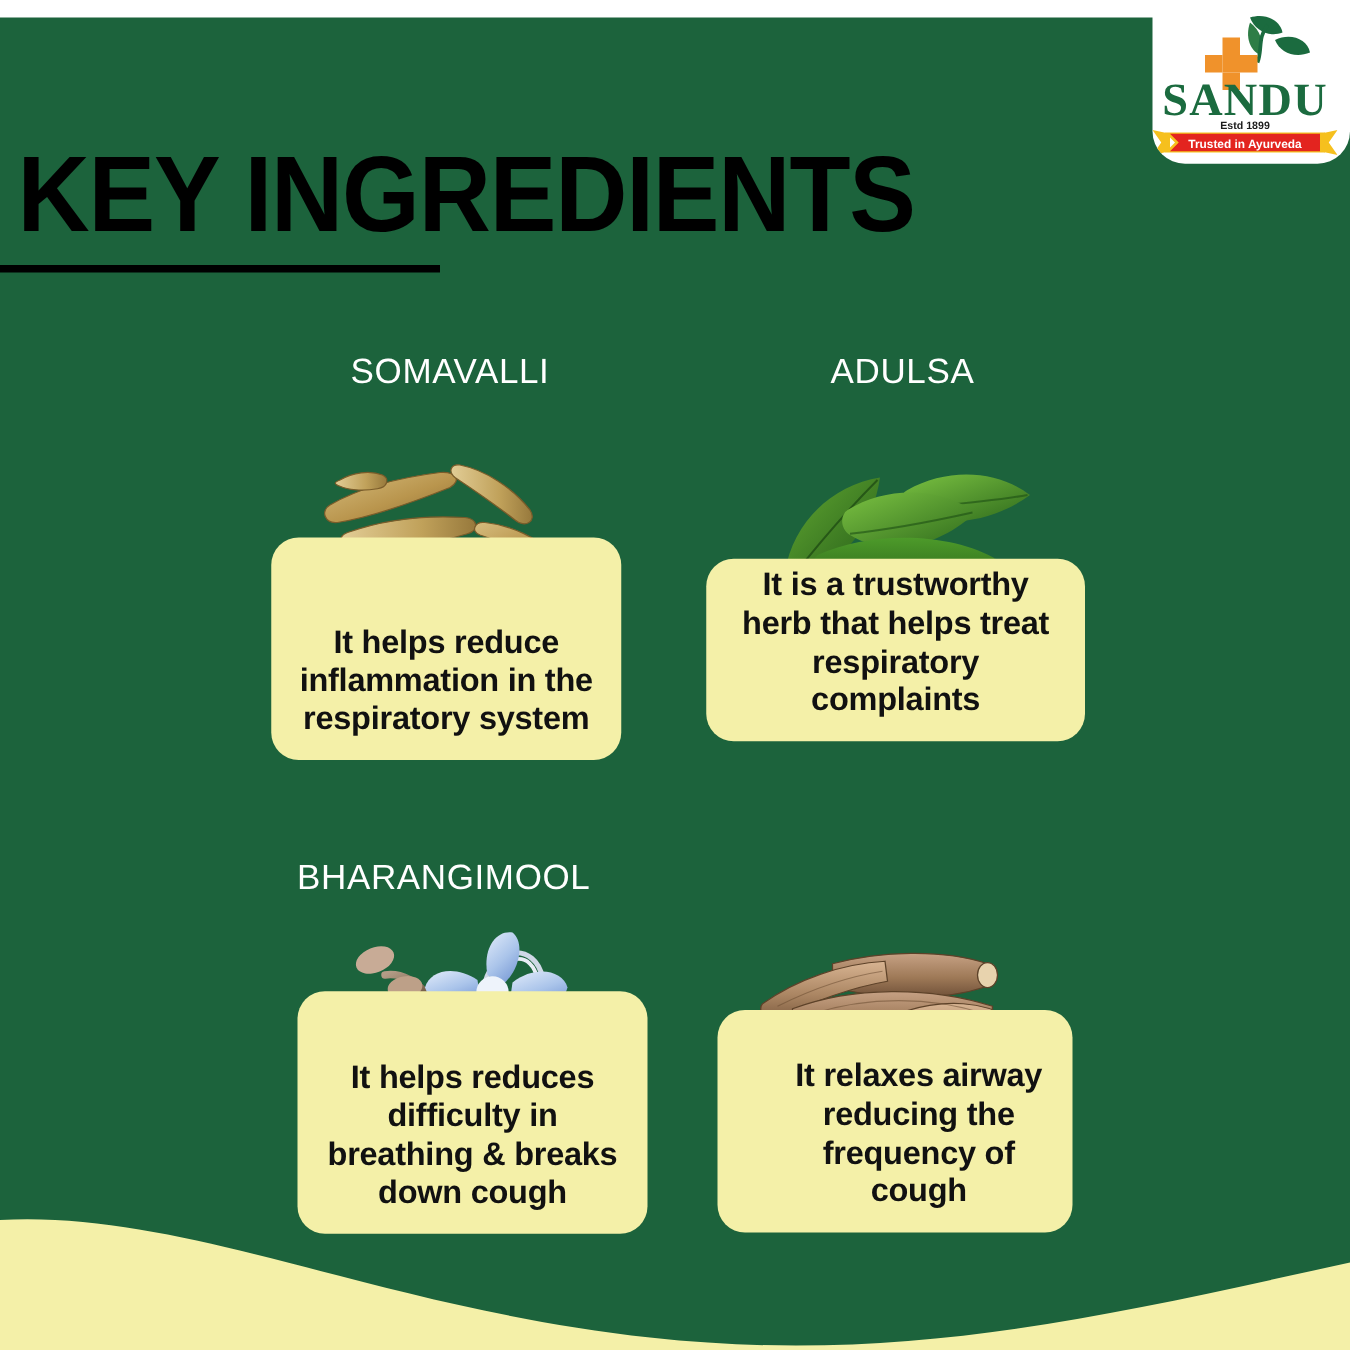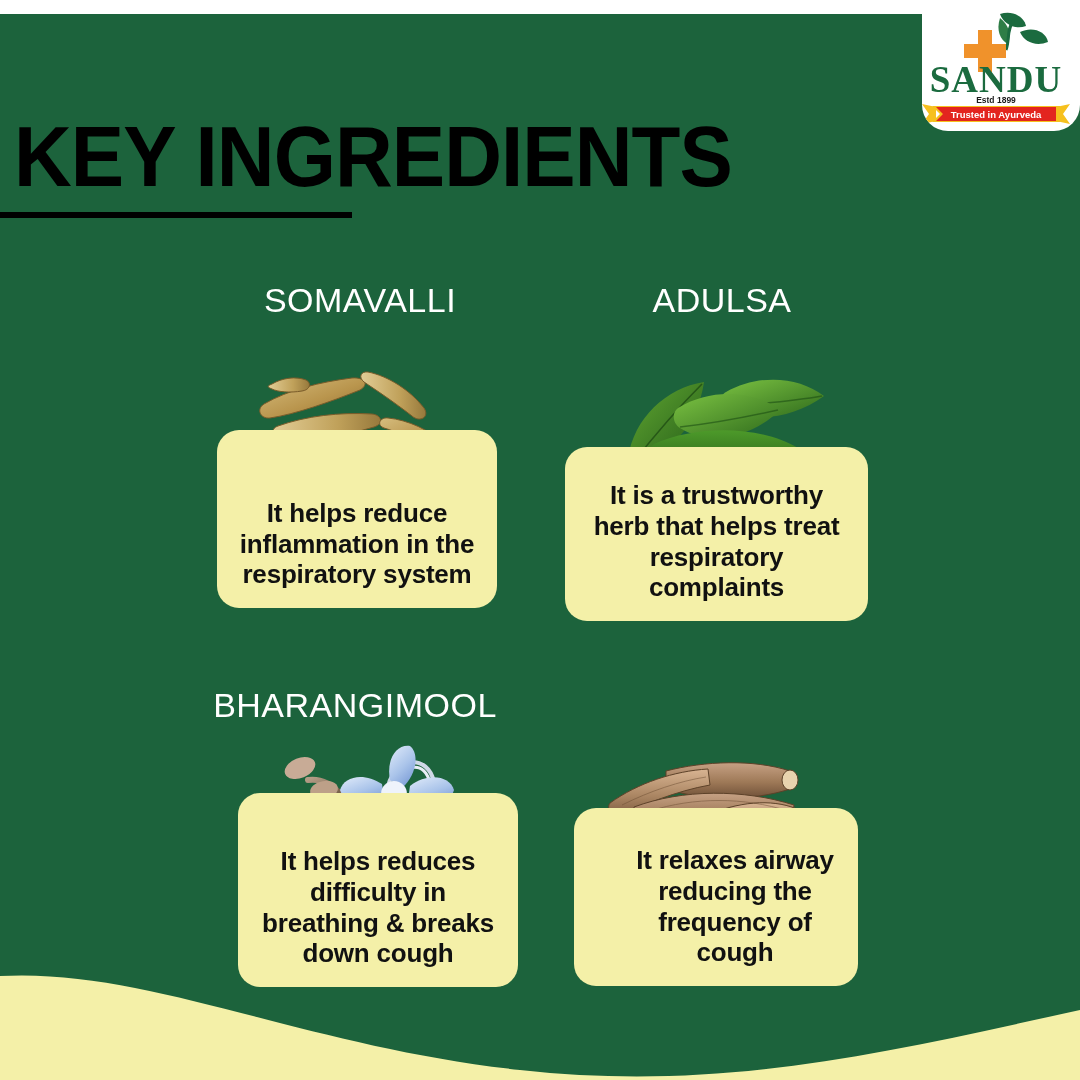--- a/index.html
+++ b/index.html
@@ -68,21 +68,21 @@
   .title-rule {
     position:absolute;
     left:-14px; top:96px;
     width:352px; height:6px;
     background:#000000;
   }
 
   .heading {
     position:absolute;
     color:#ffffff;
-    font-size:34px;
+    font-size:28px;
     font-weight:400;
     letter-spacing:0.5px;
     white-space:nowrap;
     text-align:center;
     line-height:1;
   }
 
   .card {
     position:absolute;
     background:#f4f0a8;
@@ -105,21 +105,21 @@
   .herb-img {
     position:absolute;
     pointer-events:none;
   }
   .herb-img svg { display:block; width:100%; height:100%; }
   #h1 { left:200px; top:283px; width:320px; }
   #c1 { left:217px; top:430px; width:280px; height:178px; }
   #i1 { left:248px; top:360px; width:210px; height:155px; }
 
   #h2 { left:552px; top:283px; width:340px; }
-  #c2 { left:565px; top:447px; width:303px; height:174px;justify-content:flex-end; }
+  #c2 { left:565px; top:447px; width:303px; height:146px;justify-content:flex-end; }
   #i2 { left:612px; top:362px; width:225px; height:148px; }
 
   #h3 { left:170px; top:688px; width:370px; }
   #c3 { left:238px; top:793px; width:280px; height:194px; }
   #i3 { left:278px; top:728px; width:205px; height:150px; }
 
   #h4 { left:575px; top:664px; width:350px; }
   #c4 { left:574px; top:808px; width:284px; height:178px;padding-left:38px; }
   #i4 { left:604px; top:745px; width:225px; height:140px; }
 </style>

